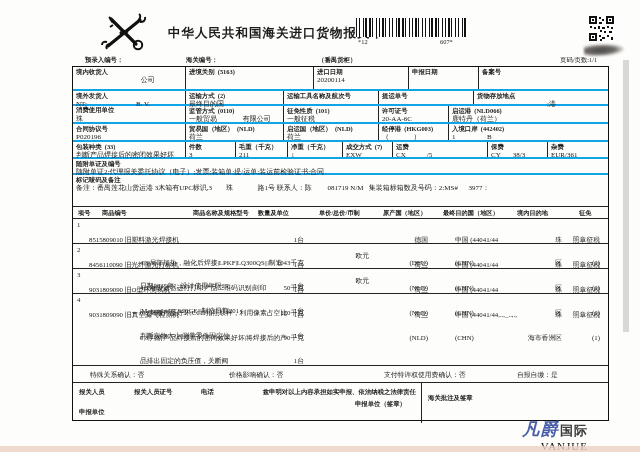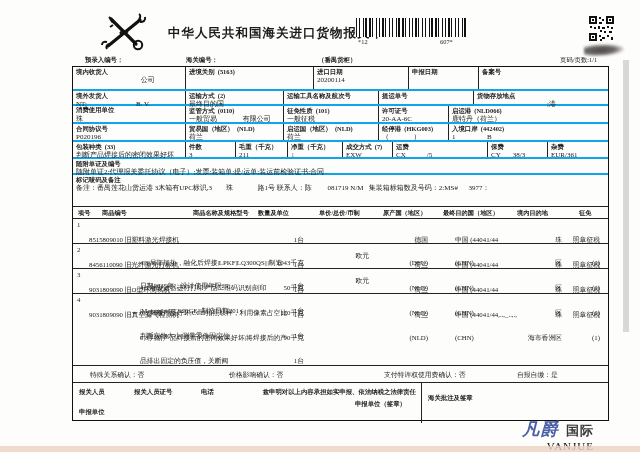--- a/index.html
+++ b/index.html
@@ -41,21 +41,21 @@
   .barcode{position:absolute;left:356px;top:18px;width:112px;height:19px;
     background:repeating-linear-gradient(90deg,#111 0px,#111 1.4px,#fff 1.4px,#fff 2.8px,#111 2.8px,#111 4px,#fff 4px,#fff 6.6px);}
   .qr{position:absolute;left:588px;top:15px;}
   .smudge{position:absolute;left:584px;top:44px;width:40px;height:12px;
     background:radial-gradient(ellipse at 40% 50%,#2a2a2a 0%,#55504c 45%,transparent 75%);
     filter:blur(0.8px);transform:rotate(-3deg);opacity:.85;}
   .edgeband{position:absolute;left:623px;top:60px;width:6px;height:272px;background:#b9b9b9;opacity:.55;}
   .bottomstrip{position:absolute;left:0;top:446px;width:640px;height:6px;background:#eccfc2;opacity:.8;}
   .wm{position:absolute;left:522px;top:418px;white-space:nowrap;}
   .wm .cnblue{font-size:17px;font-style:italic;font-weight:bold;color:#4a5fa8;letter-spacing:2px;}
-  .wm .cndark{font-size:13px;font-weight:bold;color:#3a3a3a;letter-spacing:1px;margin-left:6px;}
+  .wm .cndark{font-size:13px;font-weight:bold;color:#3a3a3a;letter-spacing:1px;}
   .wm .en{display:block;text-align:right;font-size:11px;letter-spacing:1px;color:#111;margin-top:-1px;}
 </style>
 </head>
 <body>
 
 <div class="page">
 
   <div class="abs" style="left:100px;top:13px;width:48px;height:40px;">
     <svg width="48" height="40" viewBox="0 0 48 40">
       <g stroke="#111" stroke-width="3.2" stroke-linecap="round" fill="none">

